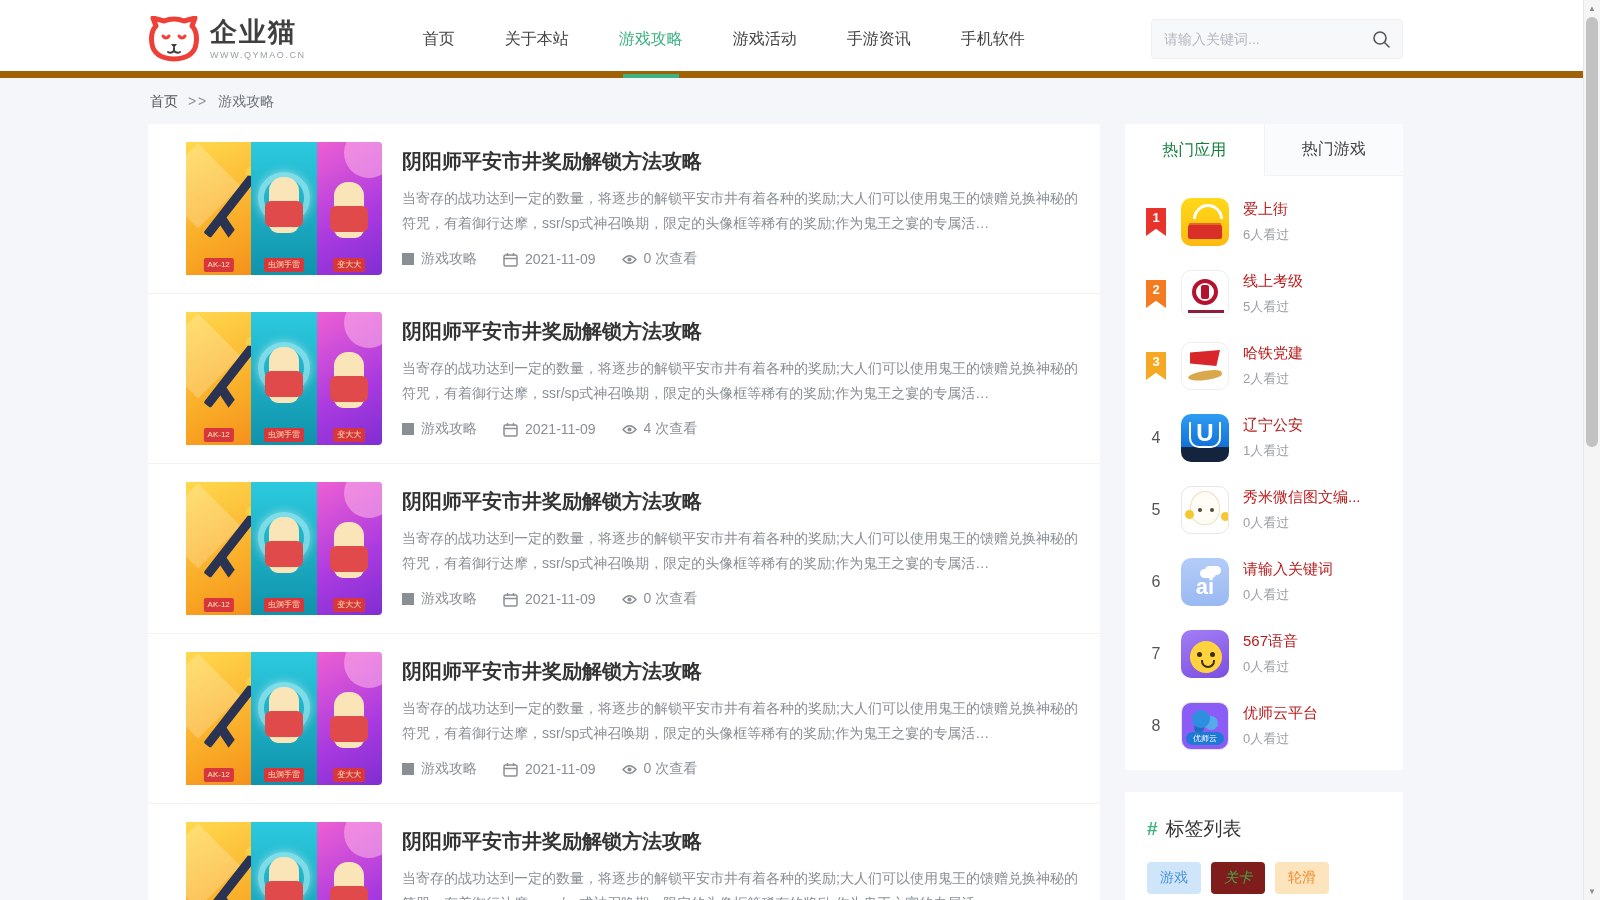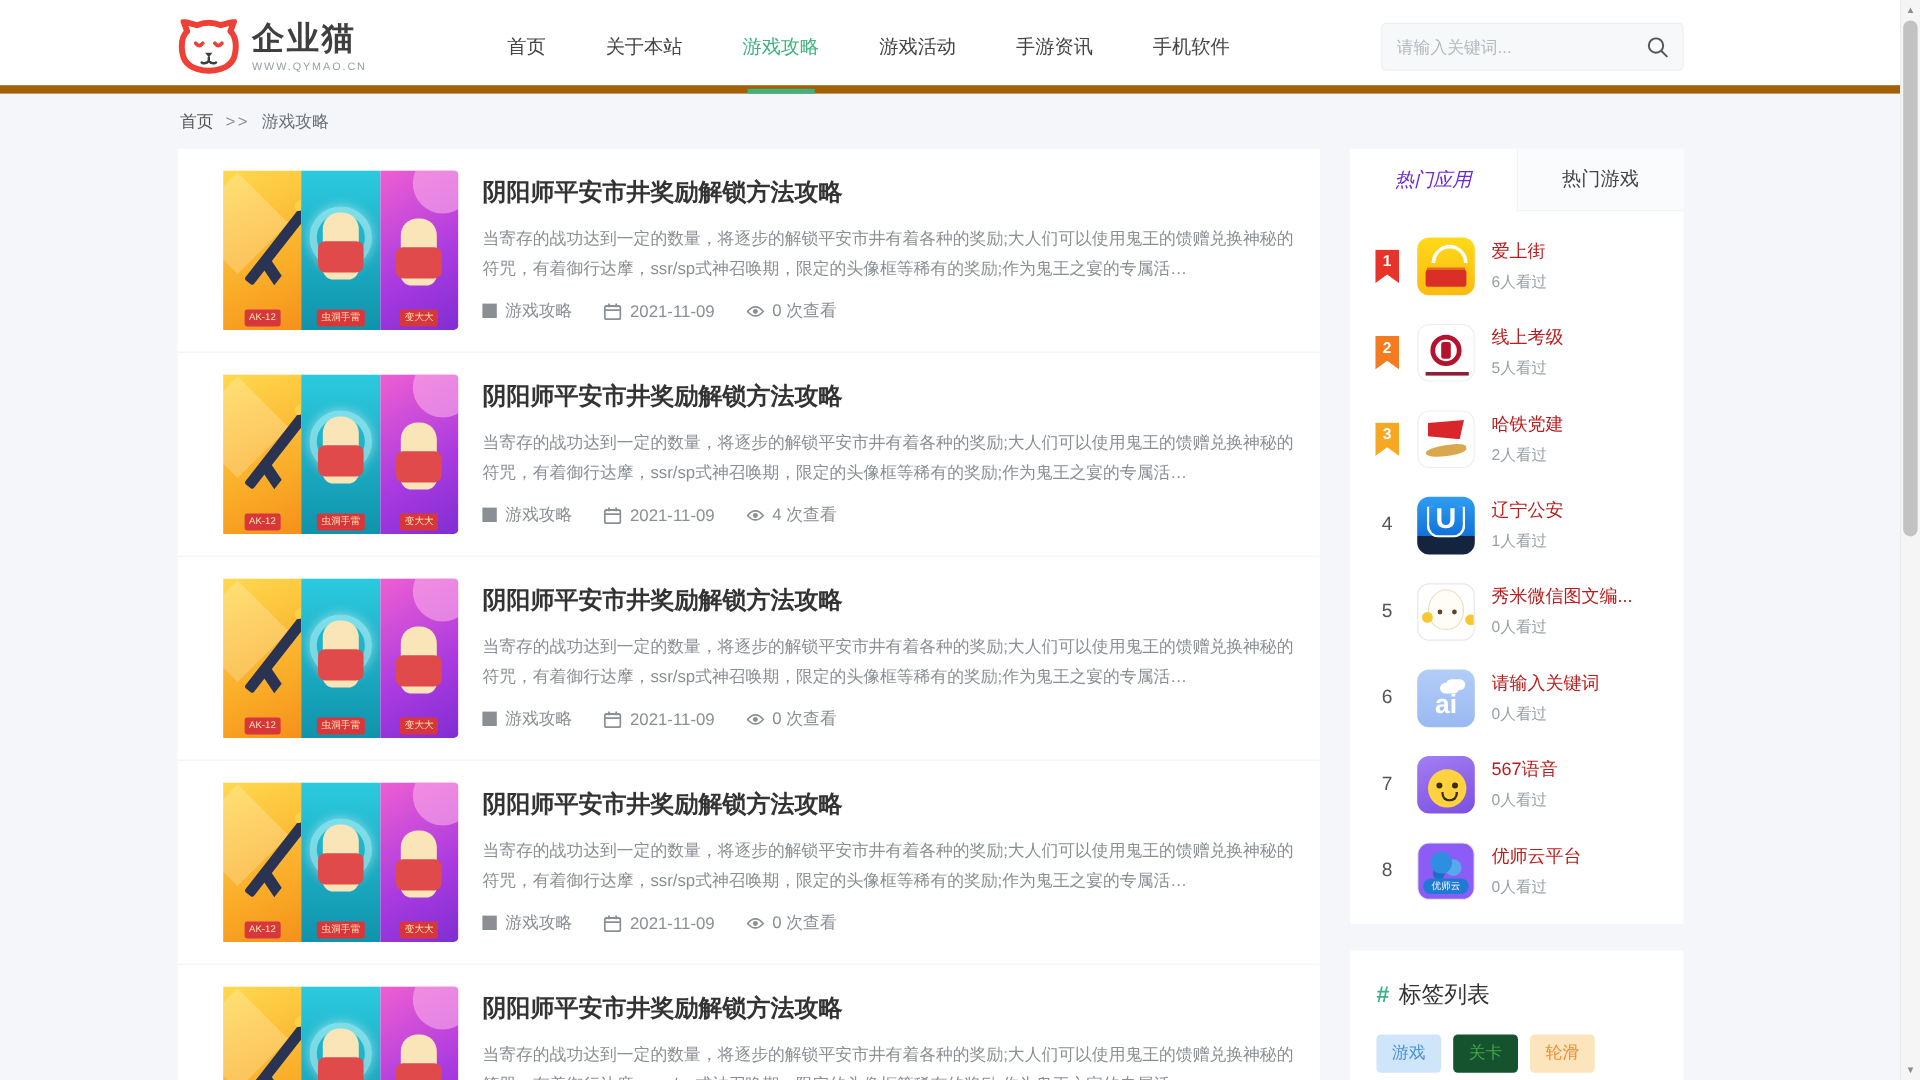--- a/index.html
+++ b/index.html
@@ -71,21 +71,21 @@
   .article-meta { margin-top:14px; display:flex; align-items:center; font-size:14px; color:#8a8f94; }
   .meta-item { display:flex; align-items:center; margin-right:26px; }
   .meta-item .mi { margin-right:7px; display:inline-flex; }
   .sq-icon { width:12px; height:12px; background:#8a8f94; display:inline-block; }
   .meta-svg { width:15px; height:15px; }
 
   
   .side-card { background:#fff; border-radius:2px; }
   .tabs { display:flex; height:52px; }
   .tab { flex:1; display:flex; align-items:center; justify-content:center; font-size:16px; cursor:pointer; }
-  .tab.active { color:#6d28d9; background:#fff;font-style:italic; }
+  .tab.active { color:#15803d; background:#fff; }
   .tab.inactive { color:#444; background:#fafbfc; border-left:1px solid #f1f3f5; border-bottom:1px solid #f1f3f5; }
   .app-list { list-style:none; padding:10px 0 8px; }
   .app-item { display:flex; align-items:center; height:72px; padding:0 18px; cursor:pointer; }
   .rank { width:26px; flex:none; text-align:center; }
   .rank-ribbon { display:inline-block; width:20px; height:28px; color:#fff; font-size:13px; font-weight:bold;
           line-height:20px; clip-path:polygon(0 0,100% 0,100% 100%,50% 74%,0 100%); }
   .rank-1 { background:#e8332a; } .rank-2 { background:#f57b20; } .rank-3 { background:#f7a823; }
   .rank-plain { font-size:16px; color:#555; }
   .app-icon { width:48px; height:48px; border-radius:10px; margin:0 14px 0 12px; flex:none; position:relative;
           overflow:hidden; }
@@ -137,21 +137,21 @@
   .ic-8 .banner { position:absolute; left:4px; bottom:4px; right:4px; height:13px; background:#1f7ad4;
           border-radius:7px; color:#fff; font-size:8px; line-height:13px; text-align:center; }
 
   
   .tags-card { margin-top:22px; padding:24px 22px; }
   .tags-title { font-size:19px; color:#333; }
   .tags-title .hash { color:#3db382; margin-right:8px; font-weight:bold; }
   .tags { margin-top:20px; display:flex; flex-wrap:wrap; gap:10px; }
   .tag { font-size:14px; padding:7px 13px; border-radius:4px; cursor:pointer; white-space:nowrap; }
   .tag-0 { background:#cfe5f9; color:#4a90d9; }
-  .tag-1 { background:#14532d; color:#43a847; }
+  .tag-1 { background:#7f1d1d; color:#43a847;font-style:italic; }
   .tag-2 { background:#fce4bd; color:#ef8c2f; }
 
   
   .scrollbar { position:fixed; right:0; top:0; width:17px; height:900px; background:#f5f5f5;
           border-left:1px solid #e8e8e8; z-index:50; }
   .scroll-btn { height:17px; display:flex; align-items:center; justify-content:center; color:#8d8d8d;
           font-size:8px; cursor:pointer; }
   .scroll-btn.up::before { content:"▲"; }
   .scroll-btn.down::before { content:"▼"; position:absolute; bottom:4px; }
   .scroll-thumb { position:absolute; left:2px; top:17px; width:12px; height:430px; background:#c2c2c2;

